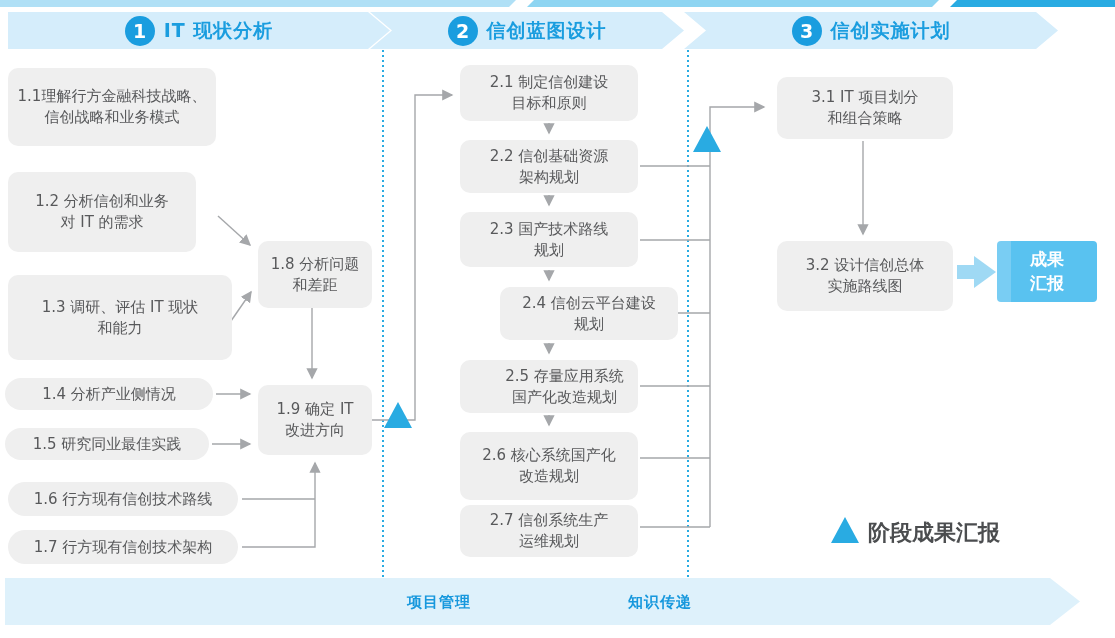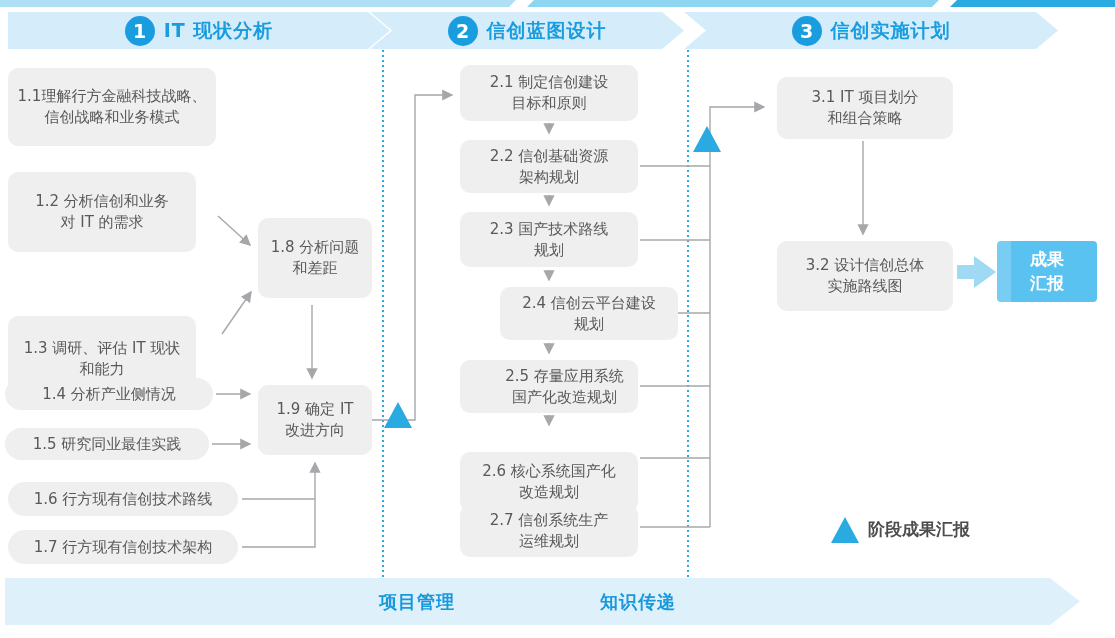--- a/index.html
+++ b/index.html
@@ -43,27 +43,27 @@
     border-bottom:26px solid #29abe2;
   }
   
   .result{
     position:absolute;left:997px;top:241px;width:100px;height:61px;border-radius:4px;
     background:linear-gradient(to right,#79cdf3 0 14px,#59c2f0 14px);
     color:#ffffff;font-weight:bold;font-size:17px;line-height:1.4;
     display:flex;align-items:center;justify-content:center;text-align:center;white-space:pre-line;
   }
   
-  .legend-label{position:absolute;left:868px;top:518px;font-size:17px;font-weight:bold;color:#4b4d4f;}
+  .legend-label{position:absolute;left:868px;top:518px;font-size:22px;font-weight:bold;color:#4b4d4f;}
   
   .footerbar{
     position:absolute;left:5px;top:578px;width:1075px;height:47px;background:#def1fb;
     clip-path:polygon(0 0,calc(100% - 30px) 0,100% 50%,calc(100% - 30px) 100%,0 100%);
   }
-  .laneword{position:absolute;top:50%;transform:translateY(-50%);color:#1798dd;font-weight:bold;font-size:18px;letter-spacing:1px;}
+  .laneword{position:absolute;top:50%;transform:translateY(-50%);color:#1798dd;font-weight:bold;font-size:15px;letter-spacing:1px;margin-left:28px;}
   .lw1{left:374px;}
   .lw2{left:595px;}
   svg.wires{position:absolute;left:0;top:0;}
 </style>
 </head>
 <body>
 
 <div id="stage">
 
   <div class="topstrip ts1"></div>
@@ -116,42 +116,42 @@
       <polyline points="710,527 710,107 764,107" marker-end="url(#ah)"></polyline>
       <line x1="863" y1="141" x2="863" y2="234" marker-end="url(#ah)"></line>
     </g>
     <polygon points="957,265 974,265 974,256 996,272 974,288 974,279 957,279" fill="#9fd9f4"></polygon>
   </svg>
 
   <div class="node" style="left:8px;top:68px;width:208px;height:78px;">1.1理解行方金融科技战略、
 信创战略和业务模式</div>
   <div class="node" style="left:8px;top:172px;width:188px;height:80px;">1.2 分析信创和业务
 对 IT 的需求</div>
-  <div class="node" style="left:8px;top:275px;width:188px;height:85px;margin-top:41px;">1.3 调研、评估 IT 现状
+  <div class="node" style="left:8px;top:275px;width:224px;height:85px;">1.3 调研、评估 IT 现状
 和能力</div>
   <div class="node pill" style="left:5px;top:378px;width:208px;height:32px;">1.4 分析产业侧情况</div>
   <div class="node pill" style="left:5px;top:428px;width:204px;height:32px;">1.5 研究同业最佳实践</div>
   <div class="node pill" style="left:8px;top:482px;width:230px;height:34px;">1.6 行方现有信创技术路线</div>
   <div class="node pill" style="left:8px;top:530px;width:230px;height:34px;">1.7 行方现有信创技术架构</div>
-  <div class="node" style="left:258px;top:218px;width:114px;height:80px;">1.8 分析问题
+  <div class="node" style="left:258px;top:241px;width:114px;height:67px;">1.8 分析问题
 和差距</div>
   <div class="node" style="left:258px;top:385px;width:114px;height:70px;">1.9 确定 IT
 改进方向</div>
 
   <div class="node" style="left:460px;top:65px;width:178px;height:56px;">2.1 制定信创建设
 目标和原则</div>
   <div class="node" style="left:460px;top:140px;width:178px;height:53px;">2.2 信创基础资源
 架构规划</div>
   <div class="node" style="left:460px;top:212px;width:178px;height:55px;">2.3 国产技术路线
 规划</div>
   <div class="node" style="left:460px;top:287px;width:178px;height:53px;margin-left:40px;">2.4 信创云平台建设
 规划</div>
   <div class="node" style="left:460px;top:360px;width:178px;height:53px;padding-left:35px;">2.5 存量应用系统
 国产化改造规划</div>
-  <div class="node" style="left:460px;top:452px;width:178px;height:60px;">2.6 核心系统国产化
+  <div class="node" style="left:460px;top:432px;width:178px;height:68px;">2.6 核心系统国产化
 改造规划</div>
   <div class="node" style="left:460px;top:505px;width:178px;height:52px;">2.7 信创系统生产
 运维规划</div>
 
   <div class="node" style="left:777px;top:77px;width:176px;height:62px;">3.1 IT 项目划分
 和组合策略</div>
   <div class="node" style="left:777px;top:241px;width:176px;height:70px;">3.2 设计信创总体
 实施路线图</div>
   <div class="result">成果
 汇报</div>

